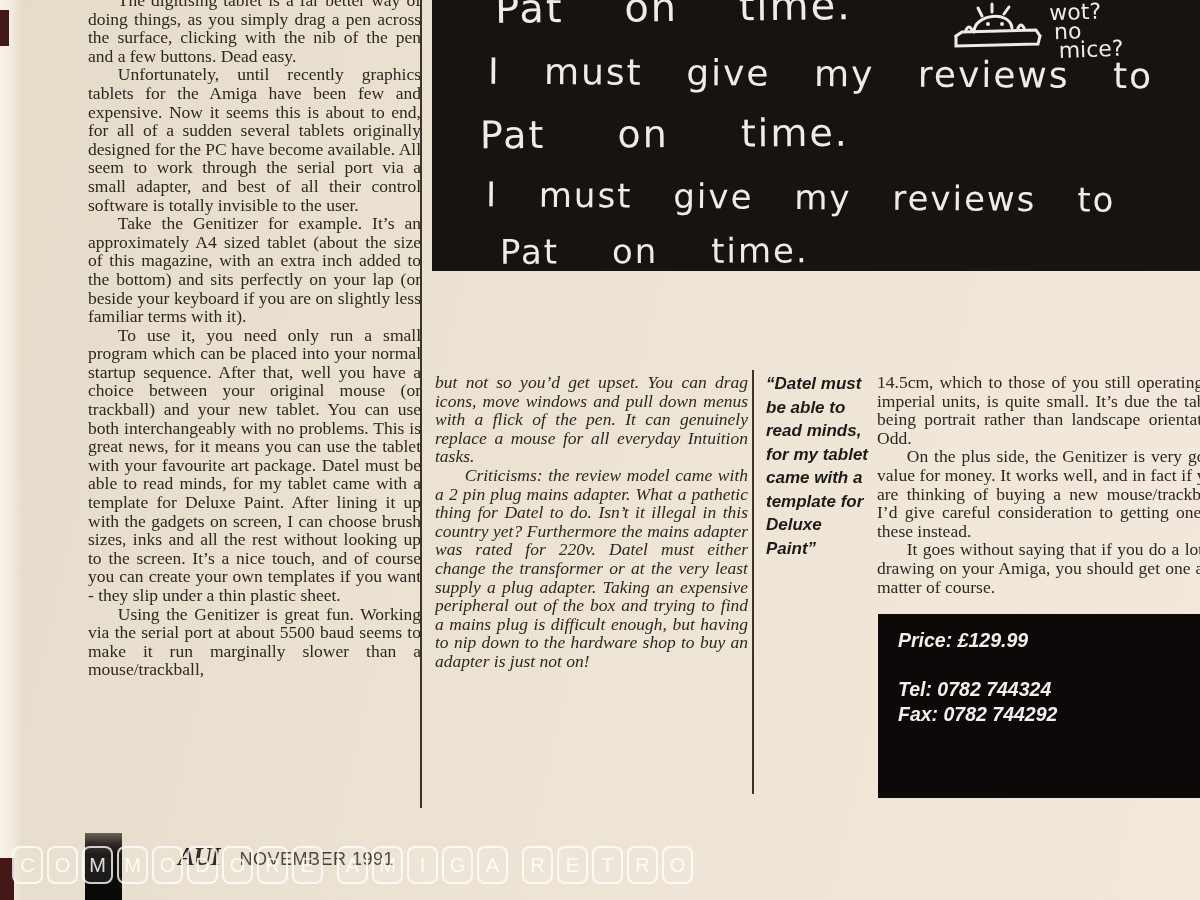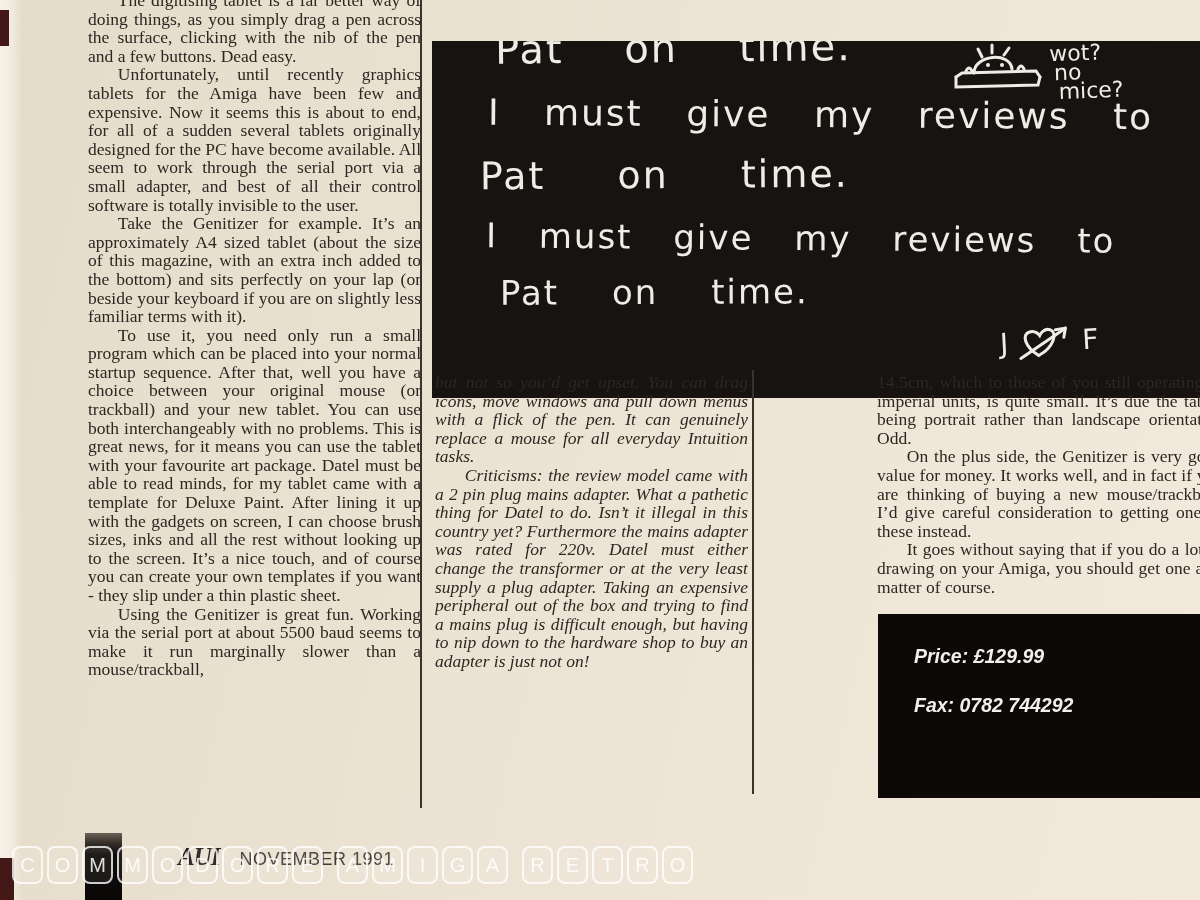--- a/index.html
+++ b/index.html
@@ -21,21 +21,21 @@
   .left-col{left:88px;top:-9px;width:333px;height:822px;overflow:hidden;}
   .mid-col{left:435px;top:373px;width:313px;height:422px;overflow:hidden;font-style:italic;}
   .right-col{left:877px;top:373px;width:346px;height:250px;}
   .mid-col .body-p:first-child,.right-col .body-p:first-child{text-indent:0;}
 
   .rule{position:absolute;width:2px;background:#39332c;}
   .rule-left{left:420px;top:0;height:808px;}
   .rule-mid{left:752px;top:370px;height:424px;}
 
   
-  .hw-panel{position:absolute;left:432px;top:0;width:768px;height:357px;background:#171310;overflow:hidden;margin-top:41px;}
+  .hw-panel{position:absolute;left:432px;top:0;width:768px;height:271px;background:#171310;overflow:hidden;}
   .hw-line{position:absolute;margin:0;white-space:nowrap;color:#efece6;
     font-family:"DejaVu Sans",sans-serif;font-size:36px;letter-spacing:2px;}
   .hw-lines .hw-line:nth-child(1){left:63px;top:-16px;font-size:40px;word-spacing:46px;transform:rotate(-.6deg);}
   .hw-lines .hw-line:nth-child(2){left:56px;top:53px;word-spacing:30px;transform:rotate(.4deg);}
   .hw-lines .hw-line:nth-child(3){left:48px;top:112px;font-size:38px;word-spacing:58px;transform:rotate(-.4deg);}
   .hw-lines .hw-line:nth-child(4){left:54px;top:177px;font-size:34px;word-spacing:28px;transform:rotate(.5deg);}
   .hw-lines .hw-line:nth-child(5){left:68px;top:231px;font-size:34px;word-spacing:40px;transform:rotate(-.3deg);}
 
   .doodle{position:absolute;left:520px;top:2px;display:flex;color:#efece6;}
   .doodle svg{display:block;}
@@ -50,21 +50,21 @@
 
   
   .pull-quote{position:absolute;left:766px;top:372px;width:110px;margin:0;
     font-family:"Liberation Sans","DejaVu Sans",sans-serif;font-weight:bold;font-style:italic;
     font-size:17px;line-height:23.5px;color:#1d1a17;}
 
   
   .info-box{position:absolute;left:878px;top:614px;width:332px;height:184px;background:#0c0908;
     color:#f2efec;font-family:"Liberation Sans","DejaVu Sans",sans-serif;font-weight:bold;font-style:italic;
     padding:14px 20px 0 20px;box-sizing:border-box;}
-  .info-box p{margin:16px;font-size:19.5px;line-height:25px;}
+  .info-box p{margin:0;font-size:19.5px;line-height:25px;}
   .ib-price{margin-bottom:24px !important;}
   .ib-contact{text-align:justify;}
 
   
   .footer-bar{position:absolute;left:85px;top:833px;width:37px;height:67px;
     background:linear-gradient(#6b6258 0%,#322c26 16%,#0f0c0a 32%,#0a0807 100%);}
   .footer-text{position:absolute;left:138px;top:843px;white-space:nowrap;}
   .aui{font-family:"Liberation Serif","DejaVu Serif",serif;font-style:italic;font-weight:900;
     font-size:25px;letter-spacing:-1px;color:#201d19;margin-left:40px;}
   .issue{font-family:"Liberation Sans","DejaVu Sans",sans-serif;font-size:18px;color:#413c36;
@@ -132,29 +132,31 @@
     </div>
   </div>
 
   <div class="col mid-col">
       <p class="body-p">but not so you’d get upset. You can drag icons, move windows and pull down menus with a flick of the pen. It can genuinely replace a mouse for all everyday Intuition tasks.</p>
       <p class="body-p">Criticisms: the review model came with a 2 pin plug mains adapter. What a pathetic thing for Datel to do. Isn’t it illegal in this country yet? Furthermore the mains adapter was rated for 220v. Datel must either change the transformer or at the very least supply a plug adapter. Taking an expensive peripheral out of the box and trying to find a mains plug is difficult enough, but having to nip down to the hardware shop to buy an adapter is just not on!</p>
     </div>
 
   <div class="rule rule-mid"></div>
 
+  <p class="pull-quote">“Datel must be able to read minds, for my tablet came with a template for Deluxe Paint”</p>
 
   <div class="col right-col">
       <p class="body-p">14.5cm, which to those of you still operating in imperial units, is quite small. It’s due the tablet being portrait rather than landscape orientated. Odd.</p>
       <p class="body-p">On the plus side, the Genitizer is very good value for money. It works well, and in fact if you are thinking of buying a new mouse/trackball, I’d give careful consideration to getting one of these instead.</p>
       <p class="body-p">It goes without saying that if you do a lot of drawing on your Amiga, you should get one as a matter of course.</p>
     </div>
 
   <div class="info-box">
     <p class="ib-price">Price: £129.99</p>
+    <p class="ib-tel">Tel: 0782 744324</p>
     <p class="ib-fax">Fax: 0782 744292</p>
   </div>
 
   <div class="footer-bar"></div>
   <div class="footer-text">
     <span class="aui">AUI</span><span class="issue">NOVEMBER 1991</span>
   </div>
   <div class="watermark">
       <span class="wm-box">C</span>
       <span class="wm-box">O</span>

